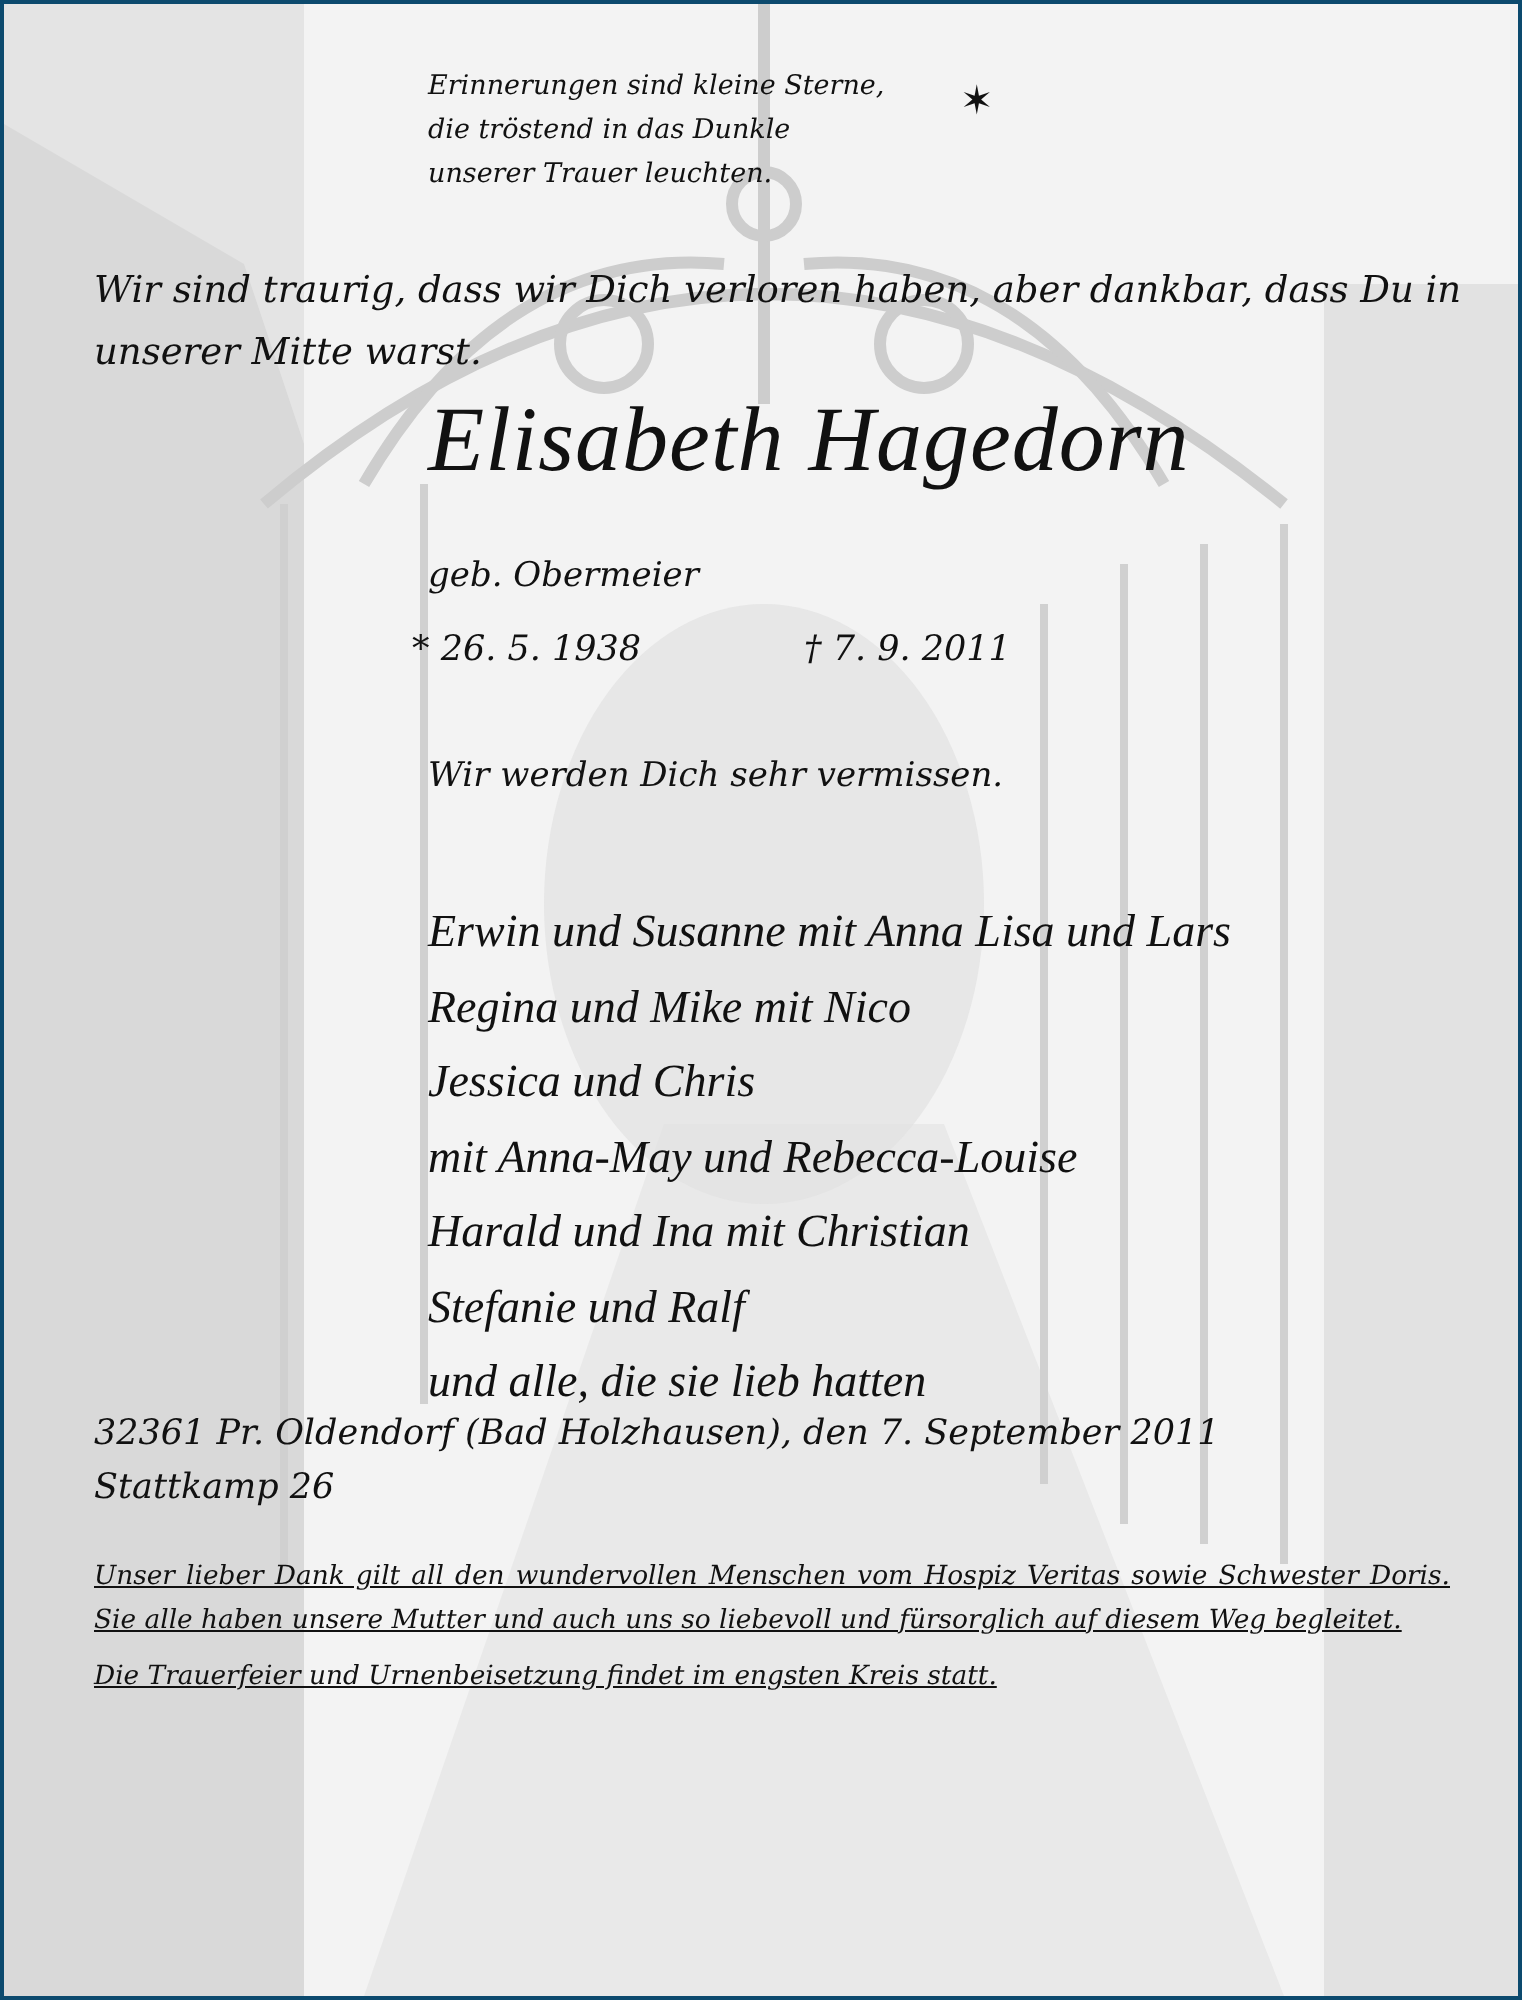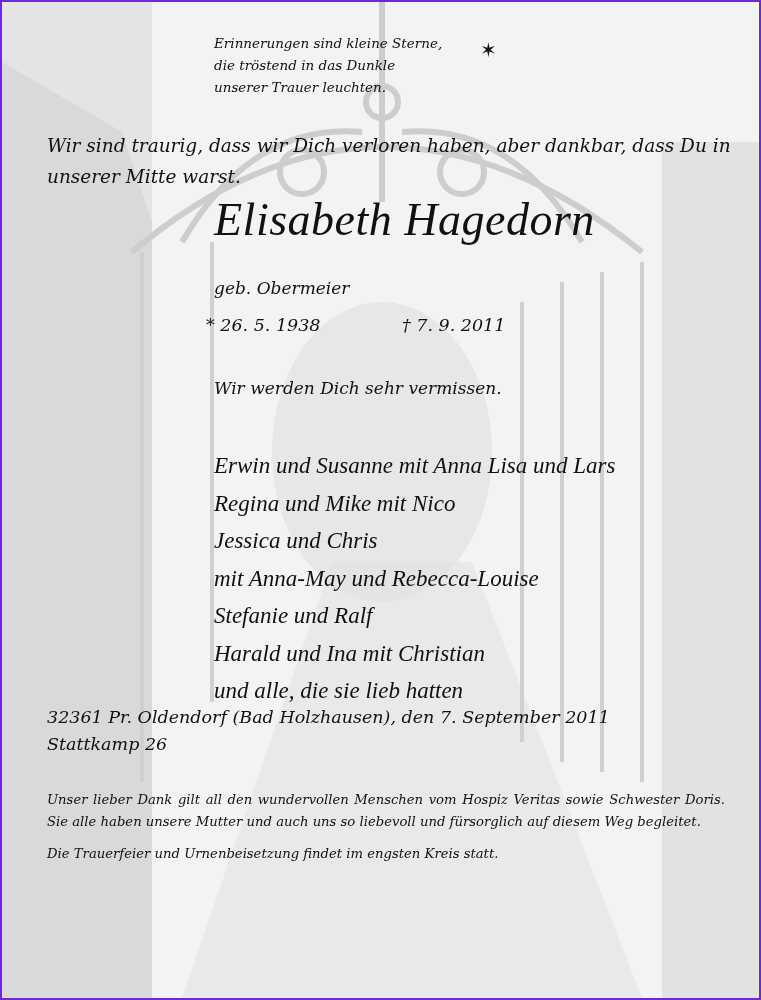--- a/index.html
+++ b/index.html
@@ -1,37 +1,37 @@
 <!DOCTYPE html>
 <html><head>
 <meta charset="utf-8">
 <style>
   html, body { margin: 0; padding: 0; }
   body { width: 761px; height: 1000px; background: #ffffff; overflow: hidden; }
   .card {
     position: relative; width: 757px; height: 996px;
-    border: 2px solid #6d28d9; background: #f4f4f4; overflow: hidden;
+    border: 2px solid #0c4a6e; background: #f4f4f4; overflow: hidden;
     font-family: "DejaVu Serif", "Liberation Serif", serif; font-style: italic; color: #111;
   }
   .bg { position: absolute; inset: 0; z-index: 0; }
   .txt { position: absolute; z-index: 1; margin: 0; }
   .quote { left: 212px; top: 30px; font-size: 13.5px; line-height: 22px; width: 260px; }
   .star { left: 478px; top: 36px; font-size: 20px; font-style: normal; }
   .intro { left: 45px; top: 128px; font-size: 18.5px; line-height: 31px; width: 700px; }
   .name { left: 212px; top: 190px; font-size: 46px; line-height: 56px; font-family: "Liberation Serif", serif; letter-spacing: 0.5px; }
   .born-name { left: 212px; top: 276px; font-size: 17px; }
   .dates { left: 204px; top: 313px; font-size: 17.5px; width: 380px; }
   .dates span { display: inline-block; }
   .dates .death { position: absolute; left: 196px; }
   .miss { left: 212px; top: 376px; font-size: 17px; }
   .family { left: 212px; top: 409px; font-size: 23px; line-height: 37.5px; font-family: "Liberation Serif", serif; margin-top: 36px; }
   .family div { white-space: nowrap; }
   .place { left: 45px; top: 702px; font-size: 17.5px; line-height: 27px; }
   .notes { left: 45px; top: 776px; width: 678px; font-size: 13.2px; line-height: 21.5px; }
-  .notes p { margin: 11px 0 7px 0; text-align: justify; }
+  .notes p { margin: 0 0 7px 0; text-align: justify; text-decoration: underline; }
 </style>
 </head>
 <body>
 
 <div class="card">
 
   <svg class="bg" width="757" height="996" viewBox="0 0 757 996">
     <rect x="0" y="0" width="757" height="996" fill="#f3f3f3"></rect>
 
     <rect x="0" y="0" width="150" height="996" fill="#e4e4e4"></rect>
@@ -78,22 +78,22 @@
     <span>* 26. 5. 1938</span>
     <span class="death">† 7. 9. 2011</span>
   </div>
 
   <div class="txt miss">Wir werden Dich sehr vermissen.</div>
   <div class="txt family">
     <div>Erwin und Susanne mit Anna Lisa und Lars</div>
     <div>Regina und Mike mit Nico</div>
     <div>Jessica und Chris</div>
     <div>mit Anna-May und Rebecca-Louise</div>
+    <div>Harald und Ina mit Christian</div>
     <div>Stefanie und Ralf</div>
-    <div>Harald und Ina mit Christian</div>
     <div>und alle, die sie lieb hatten</div>
   </div>
 
   <div class="txt place">
     <div>32361 Pr. Oldendorf (Bad Holzhausen), den 7. September 2011</div>
     <div>Stattkamp 26</div>
   </div>
 
   <div class="txt notes">
     <p>Unser lieber Dank gilt all den wundervollen Menschen vom Hospiz Veritas sowie Schwester Doris. Sie alle haben unsere Mutter und auch uns so liebevoll und fürsorglich auf diesem Weg begleitet.</p>

